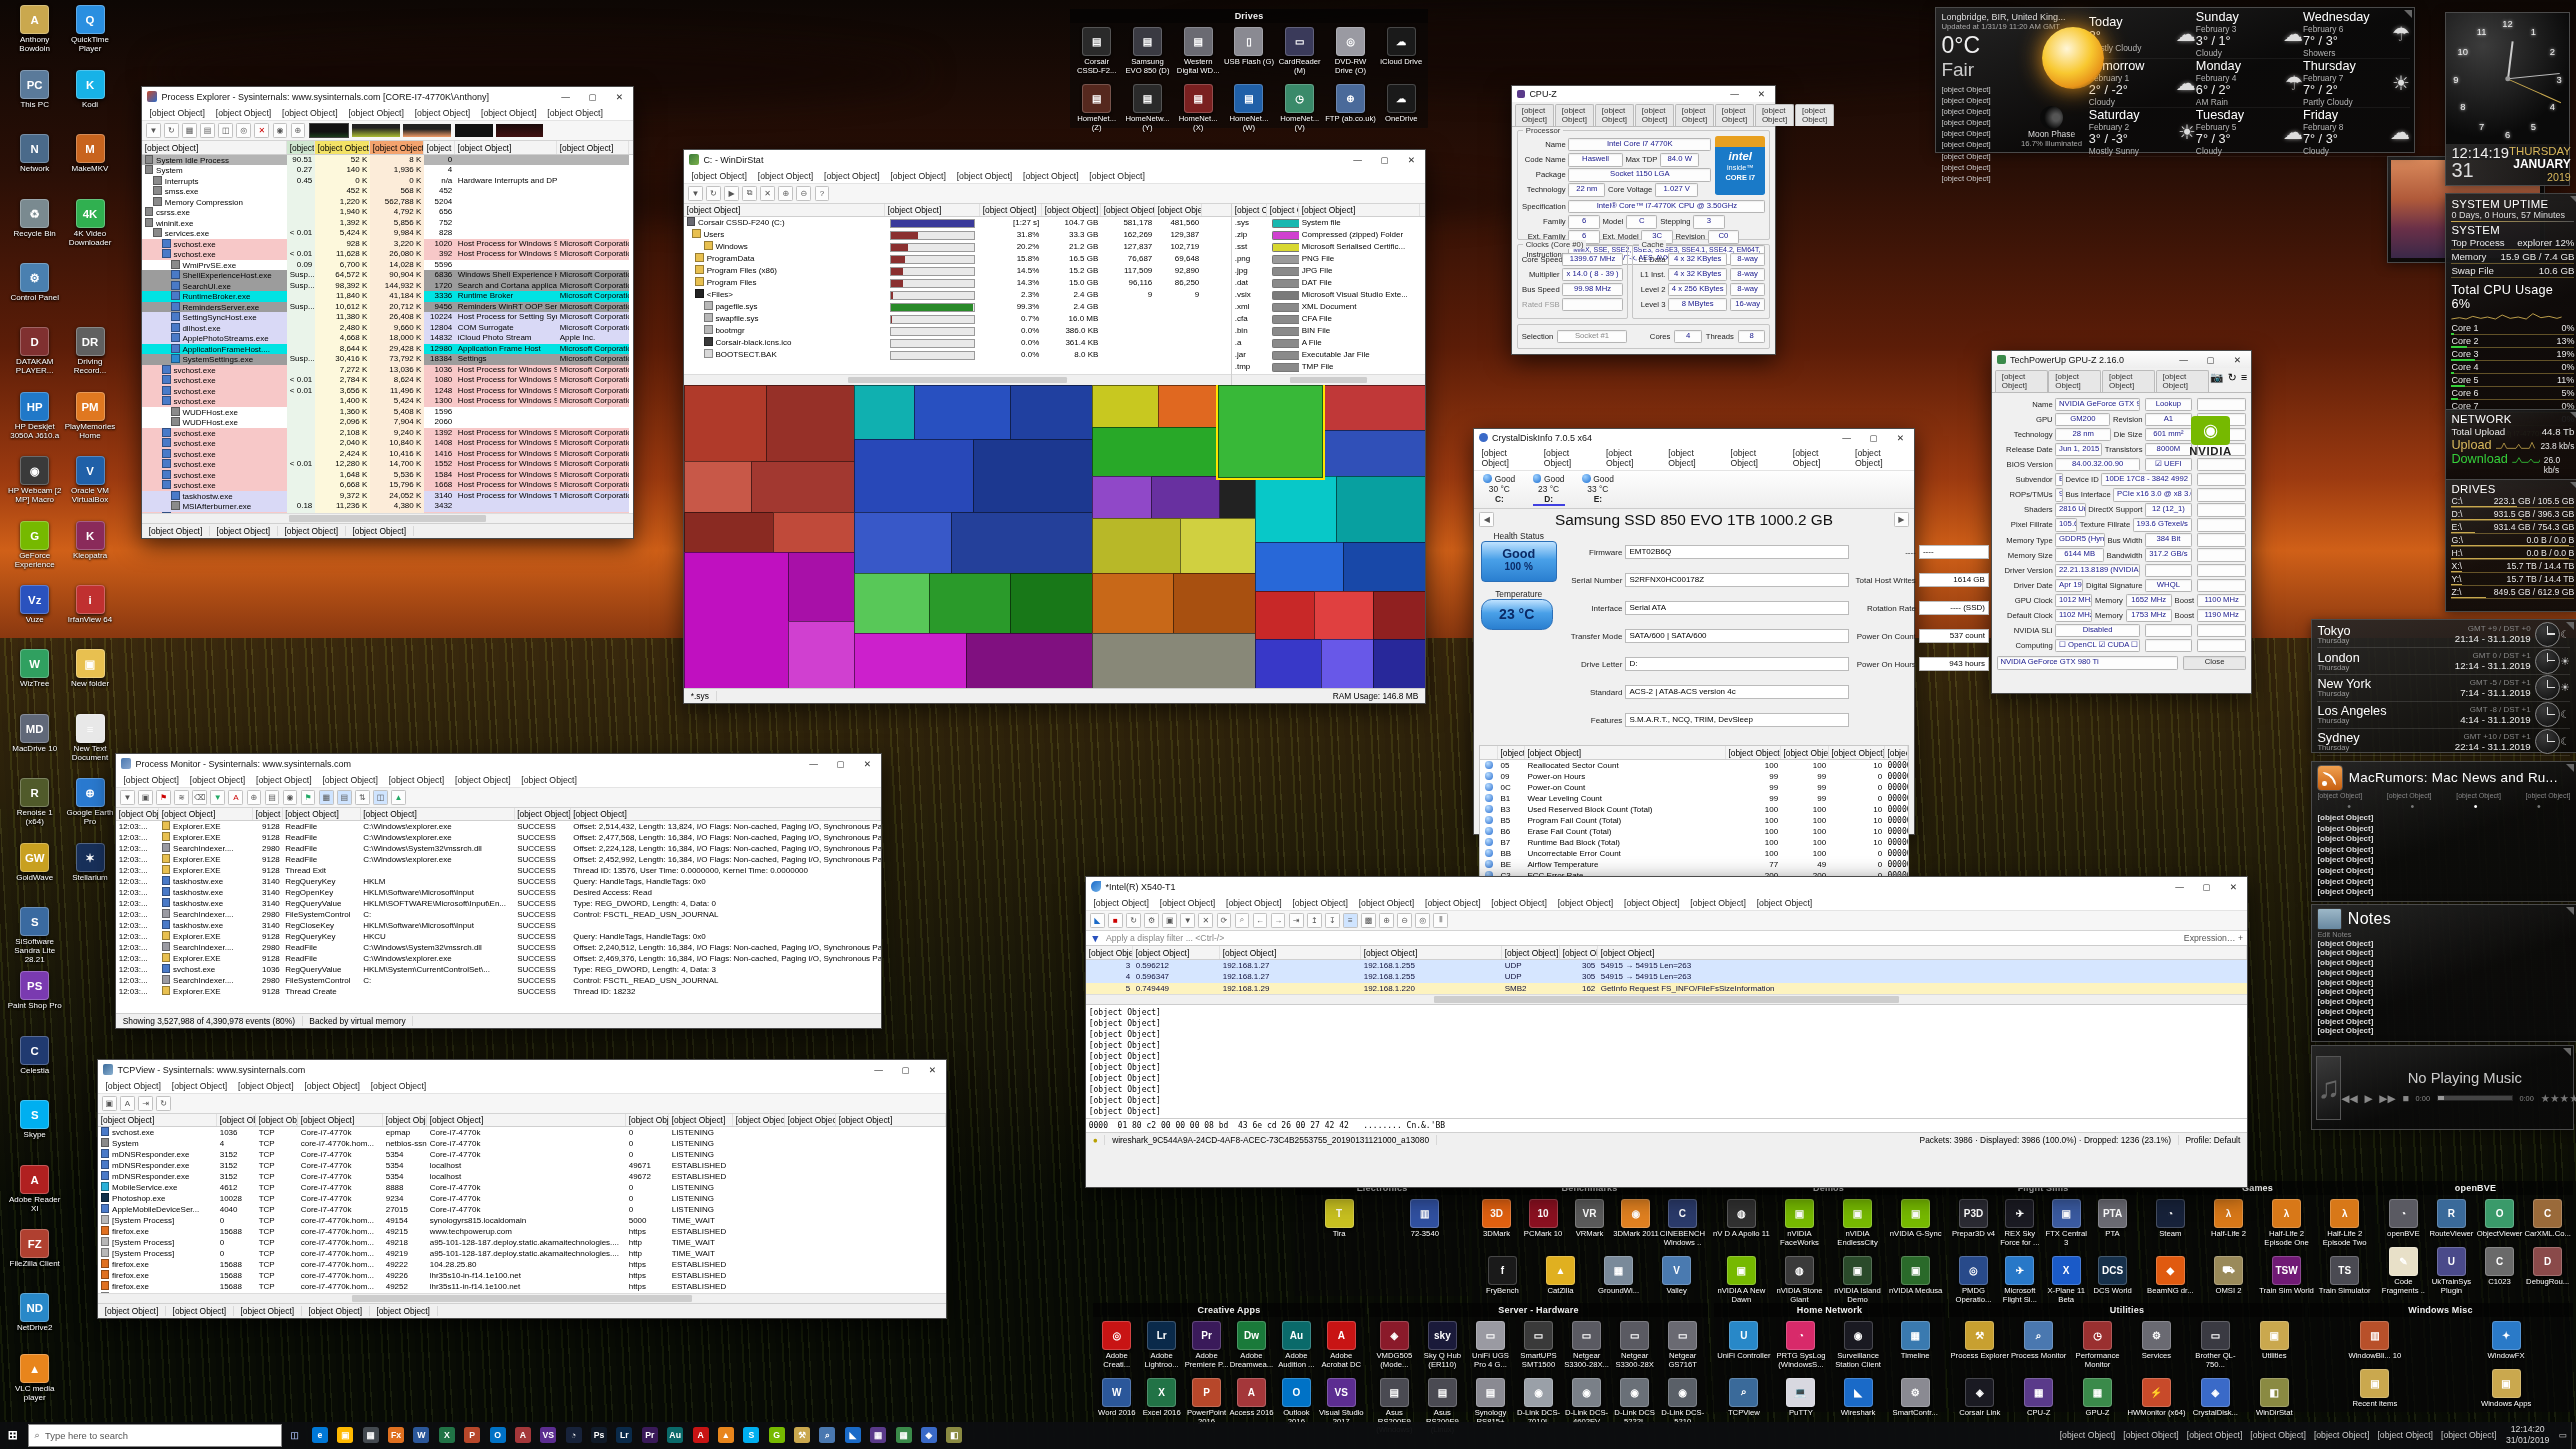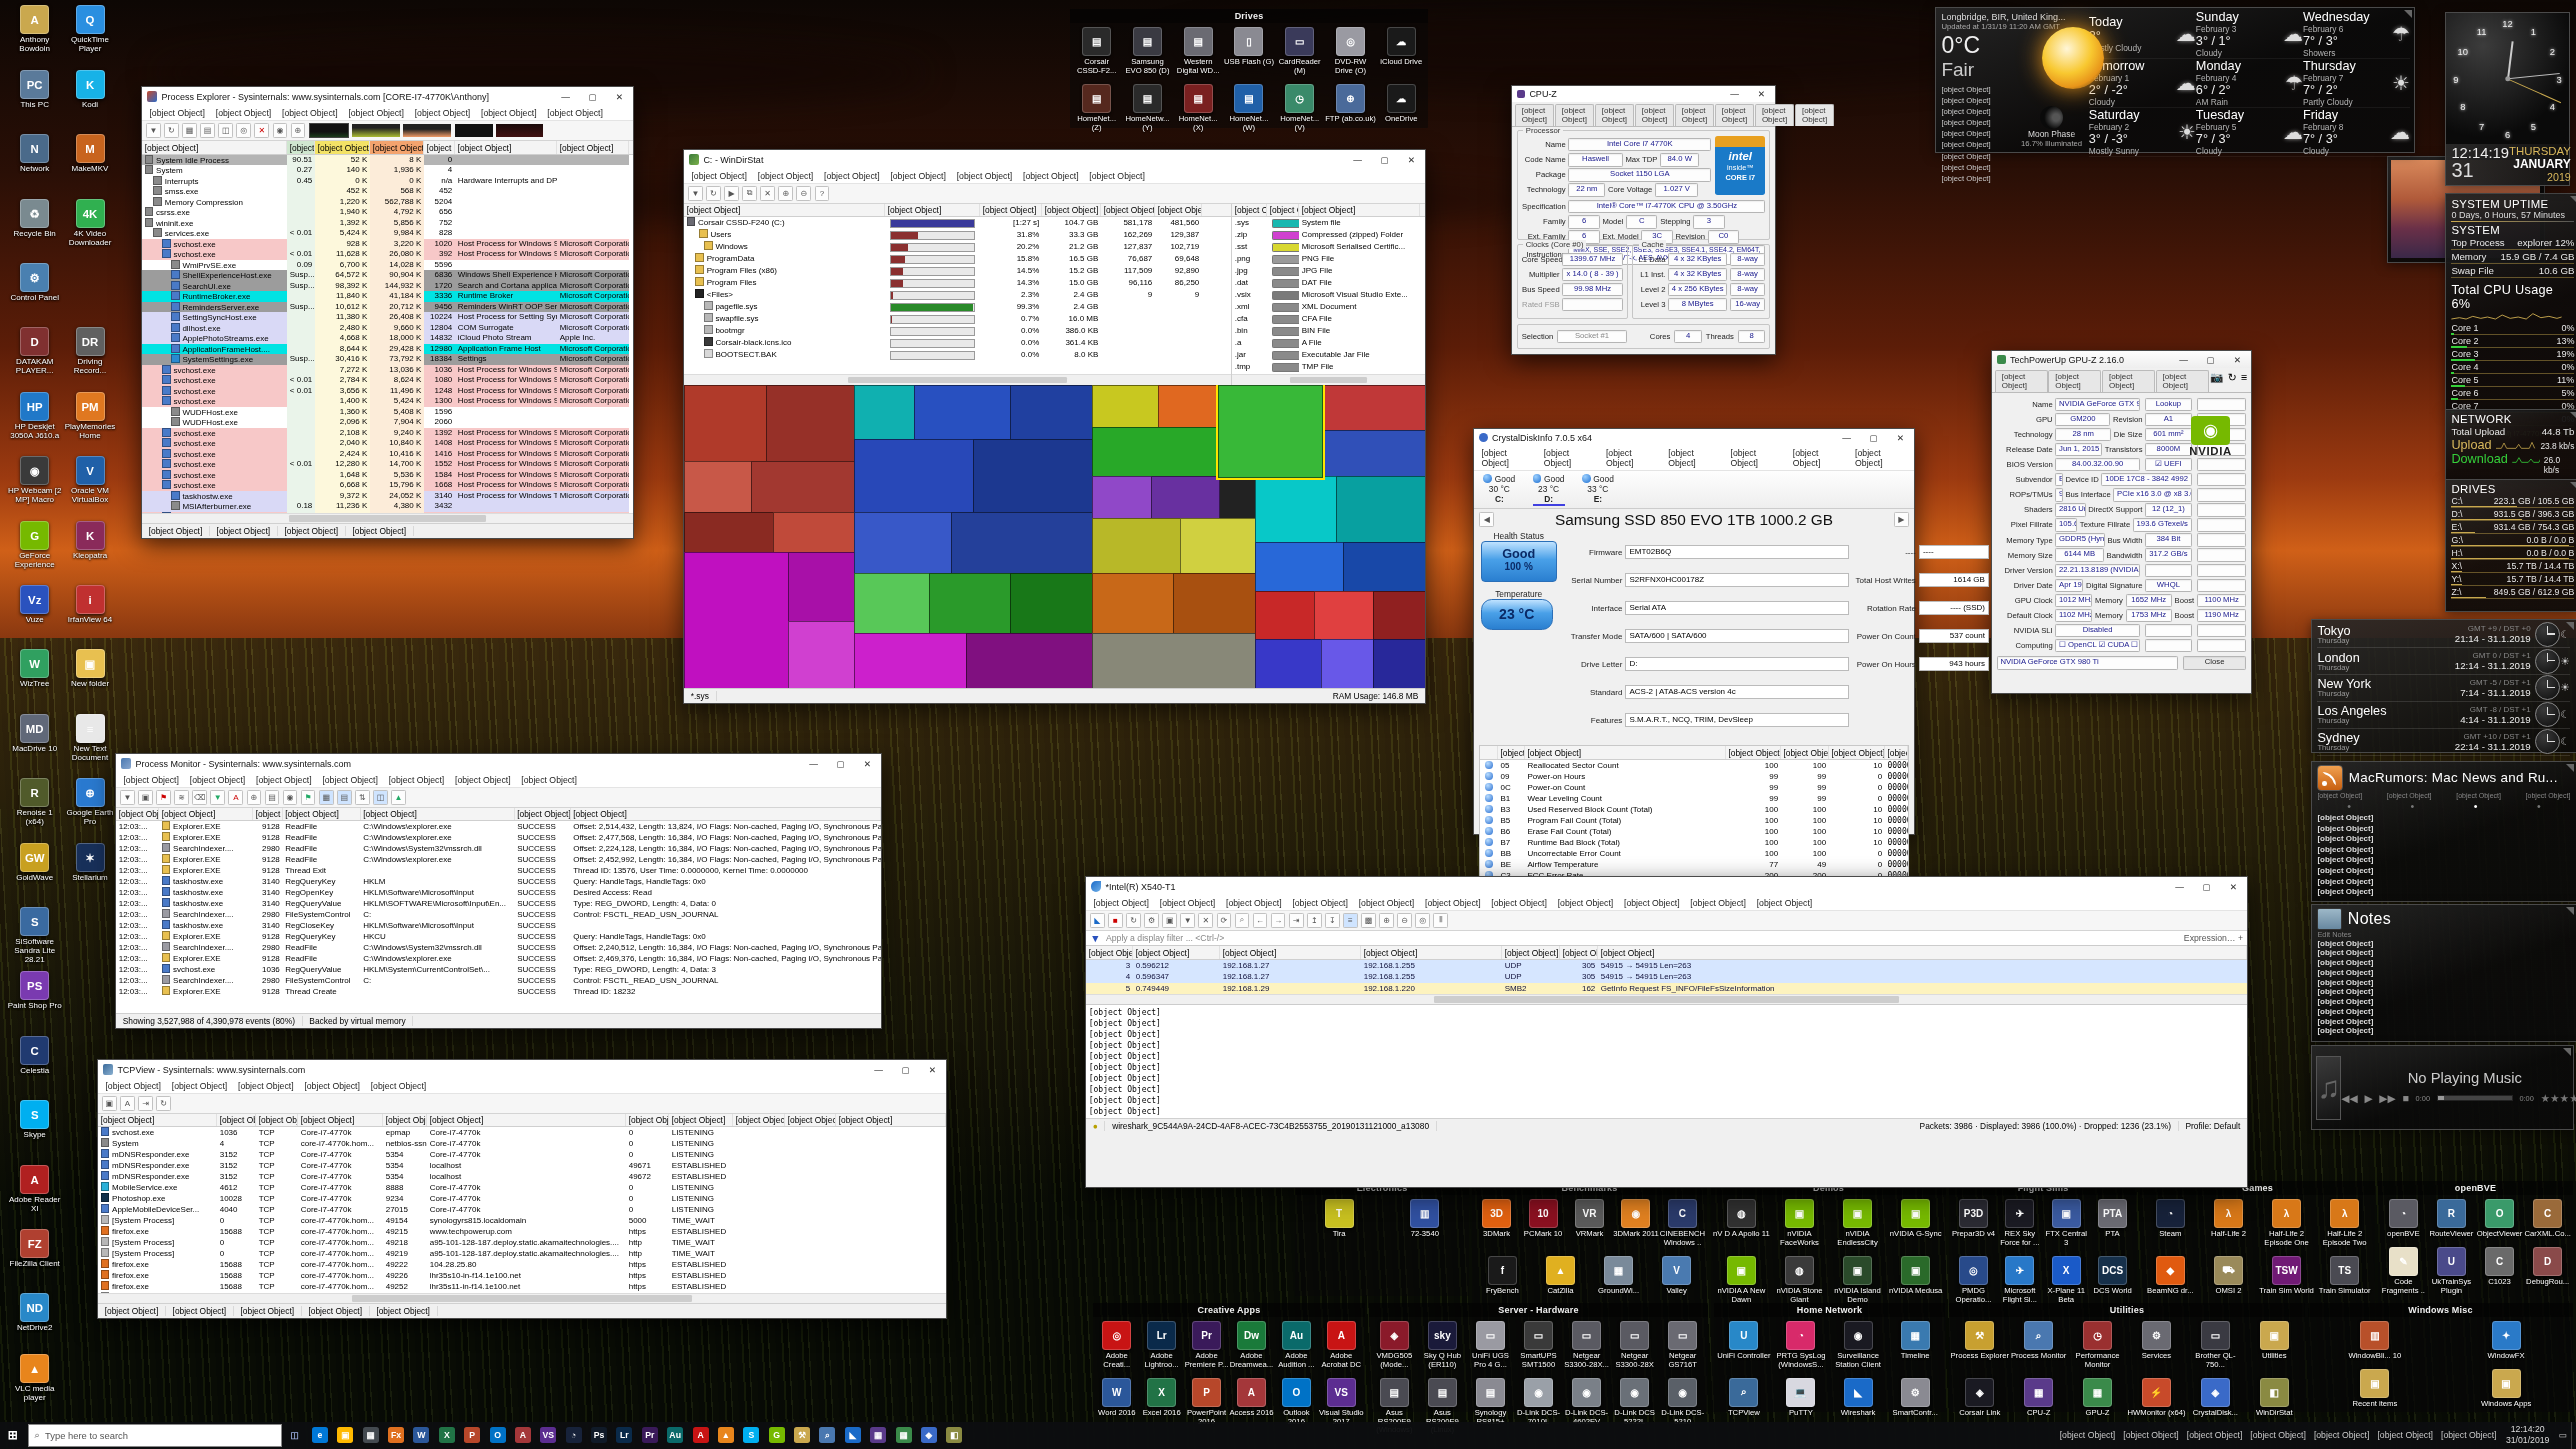--- a/index.html
+++ b/index.html
@@ -1554,21 +1554,21 @@
                   <i style="background: rgb(58, 58, 154); width: 100%;"></i>
                 </div>
               </div>
               <div class="num">[1:27 s]</div>
               <div class="num">104.7 GB</div>
               <div class="num">581,178</div>
               <div class="num">481,560</div>
             </div>
 
             <div class="trow" style="height:12px;line-height:12px">
-              <div style="padding-left: 15px;"><span class="pic" style="background: rgb(232, 192, 80);"></span><span>Users</span></div>
+              <div style="padding-left: 8px;"><span class="pic" style="background: rgb(232, 192, 80);"></span><span>Users</span></div>
               <div>
                 <div class="pbar">
                   <i style="background: rgb(138, 48, 48); width: 32%;"></i>
                 </div>
               </div>
               <div class="num">31.8%</div>
               <div class="num">33.3 GB</div>
               <div class="num">162,269</div>
               <div class="num">129,387</div>
             </div>
@@ -3072,20 +3072,21 @@
         <div>[object Object]</div>
         <div>[object Object]</div>
         <div>[object Object]</div>
         <div>[object Object]</div>
         <div>[object Object]</div>
         <div>[object Object]</div>
         <div>[object Object]</div>
         <div>[object Object]</div>
         <div>[object Object]</div>
     </div>
+    <div class="whex">0000  01 80 c2 00 00 00 08 bd  43 6e cd 26 00 27 42 42   ........ Cn.&amp;.'BB</div>
     <div class="sbar">
       <div style="color:#b8a000">●</div>
       <div>wireshark_9C544A9A-24CD-4AF8-ACEC-73C4B2553755_20190131121000_a13080</div>
       <div style="margin-left:auto">Packets: 3986 · Displayed: 3986 (100.0%) · Dropped: 1236 (23.1%)</div>
       <div style="border-right:none">Profile: Default</div>
     </div>
   </div>
 
   <div class="rm" style="left:1935px;top:6.7px;width:478px;height:144px;display:flex">
     <div style="width:138px;padding:4px 5.4px;position:relative">

